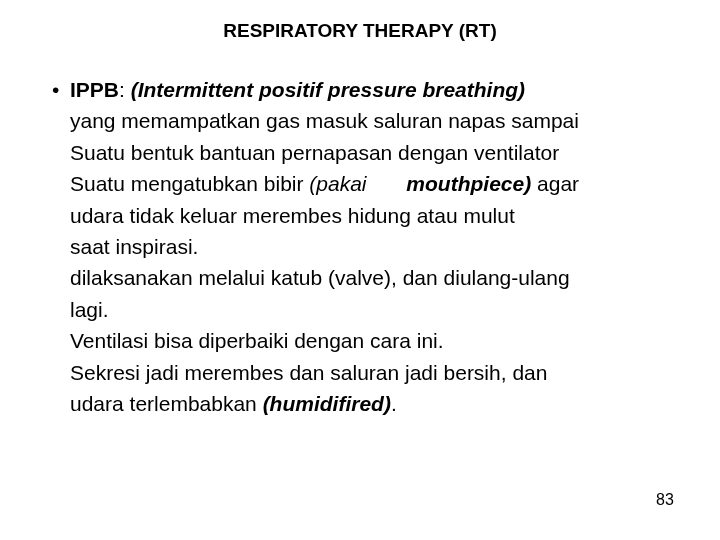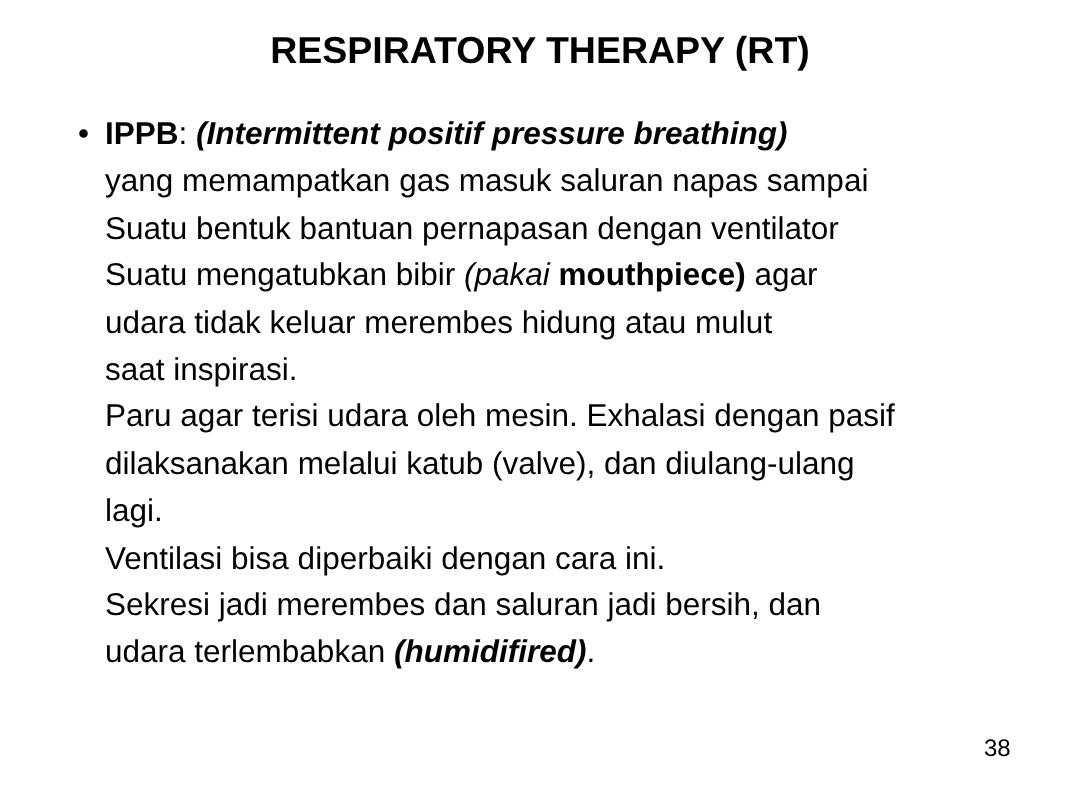--- a/index.html
+++ b/index.html
@@ -16,21 +16,21 @@
     color: #000000;
     overflow: hidden;
     margin: 0 auto;
   }
   .slide-title {
     position: absolute;
     top: 21px;
     left: 0;
     width: 720px;
     text-align: center;
-    font-size: 25px;
+    font-size: 19px;
     font-weight: bold;
     line-height: 1.1;
     white-space: nowrap;
   }
   .slide-body {
     position: absolute;
     top: 74px;
     left: 70px;
     width: 630px;
     font-size: 21px;
@@ -58,26 +58,25 @@
 <body>
 
 <div class="slide">
   <div class="slide-title">RESPIRATORY THERAPY (RT)</div>
 
   <div class="slide-body">
     <div>
         <div class="line"><span class="bullet">•</span><span style="font-weight: bold;">IPPB</span><span>: </span><span style="font-weight: bold; font-style: italic;">(Intermittent positif pressure breathing)</span></div>
         <div class="line"><span>yang memampatkan gas masuk saluran napas sampai</span></div>
         <div class="line"><span>Suatu bentuk bantuan pernapasan dengan ventilator</span></div>
-        <div class="line"><span>Suatu mengatubkan bibir </span><span style="font-style: italic;">(pakai </span><span style="font-weight: bold; ">mouthpiece)</span><span> agar</span></div>
+        <div class="line"><span>Suatu mengatubkan bibir </span><span style="font-style: italic;">(pakai </span><span style="font-weight: bold; font-style: italic; margin-left: 34px;">mouthpiece)</span><span> agar</span></div>
         <div class="line"><span>udara tidak keluar merembes hidung atau mulut</span></div>
         <div class="line"><span>saat inspirasi.</span></div>
-        <div class="line"><span>Paru agar terisi udara oleh mesin. Exhalasi dengan pasif</span></div>
         <div class="line"><span>dilaksanakan melalui katub (valve), dan diulang-ulang</span></div>
         <div class="line"><span>lagi.</span></div>
         <div class="line"><span>Ventilasi bisa diperbaiki dengan cara ini.</span></div>
         <div class="line"><span>Sekresi jadi merembes dan saluran jadi bersih, dan</span></div>
         <div class="line"><span>udara terlembabkan </span><span style="font-weight: bold; font-style: italic;">(humidifired)</span><span>.</span></div>
       </div>
   </div>
 
-  <div class="page-number">38</div>
+  <div class="page-number">83</div>
 </div>
 
 </body></html>

